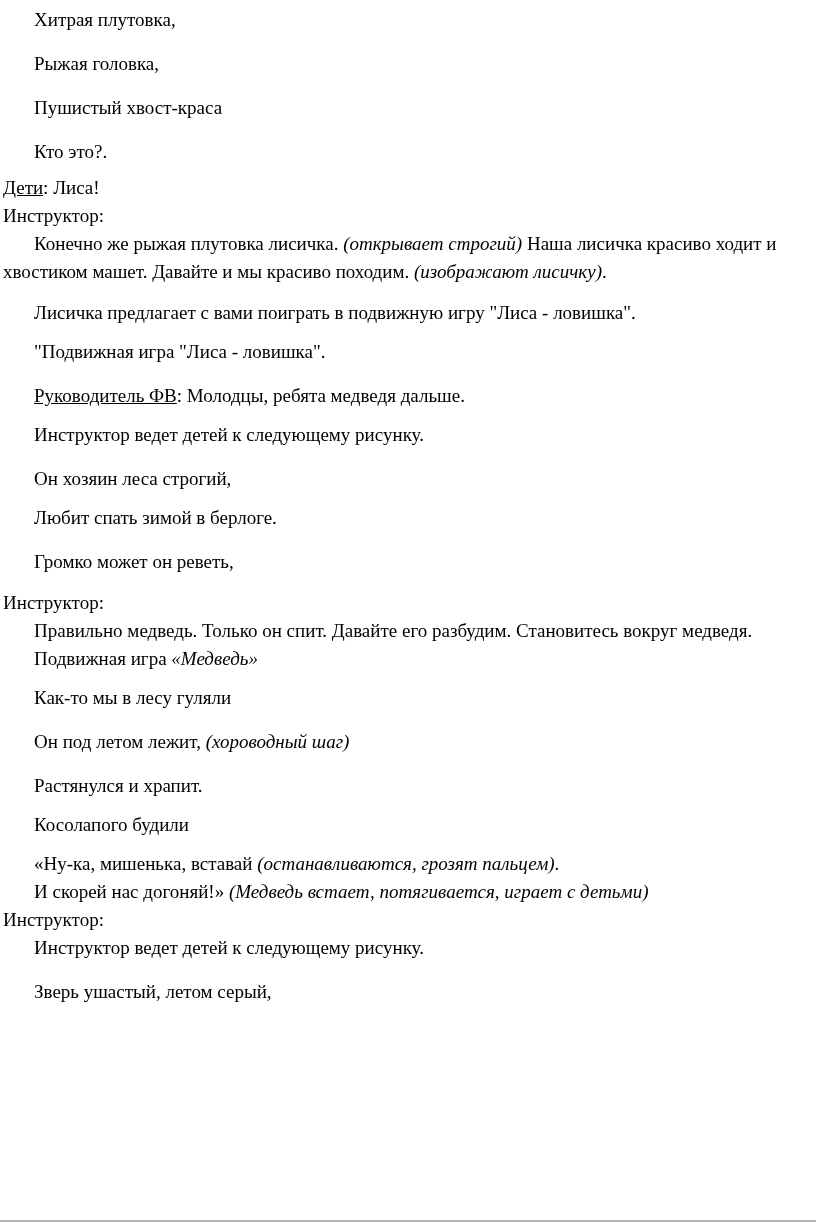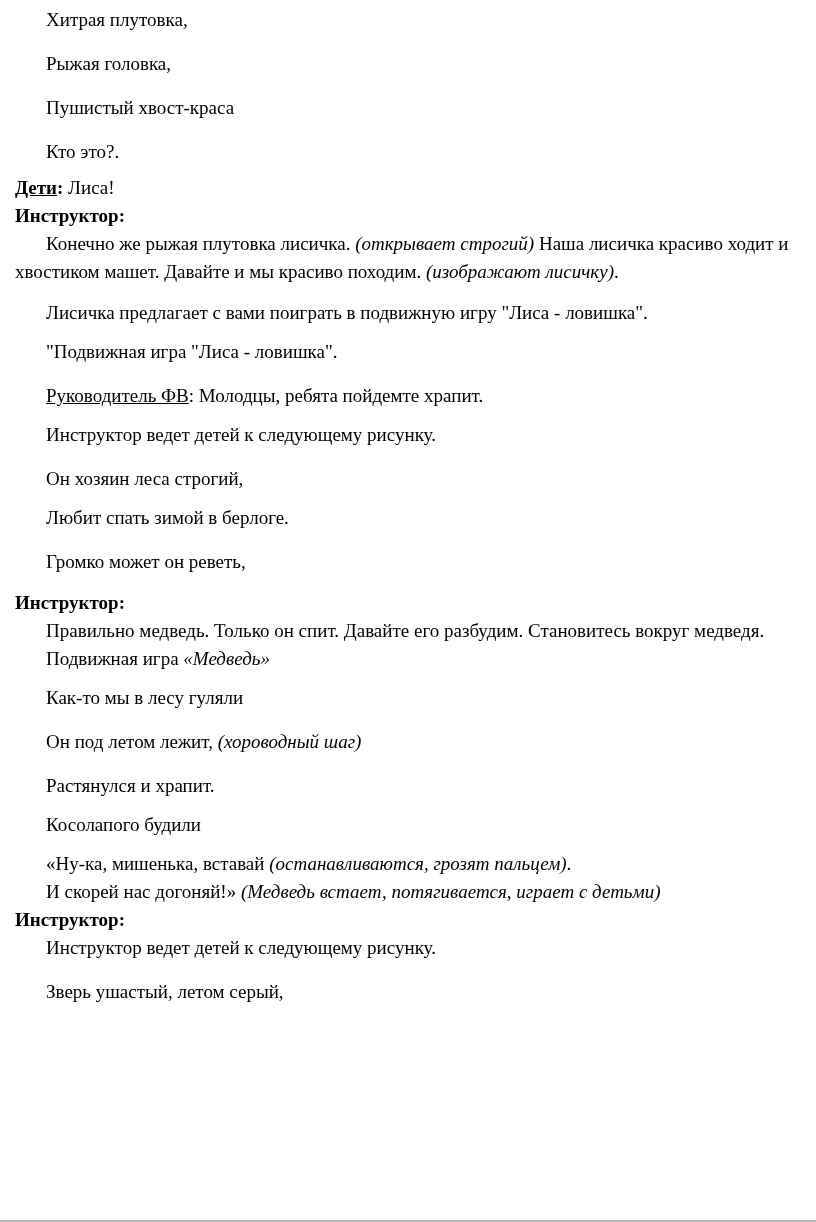--- a/index.html
+++ b/index.html
@@ -6,32 +6,32 @@
   .page {
     position: relative;
     width: 816px;
     height: 1222px;
     box-sizing: border-box;
     background: #ffffff;
     color: #000000;
     font-family: "Liberation Serif", serif;
     font-size: 19px;
     line-height: 28px;
-    padding: 6px 4px 0 15px;
+    padding: 6px 4px 0 3px;
     overflow: hidden;
   }
   .para { margin: 0; text-align: left; }
   .indent { text-indent: 31px; }
   .sp-none { margin-bottom: 0; }
   .sp-xs   { margin-bottom: 8px; }
   .sp-sm   { margin-bottom: 11px; }
   .sp-md   { margin-bottom: 13px; }
   .sp-lg   { margin-bottom: 16px; }
   .run { white-space: pre-wrap; }
-  .b { font-weight: bold; }
+  .b { font-weight: normal; }
   .i { font-style: italic; }
   .u { text-decoration: underline; }
   .bottom-rule {
     position: absolute;
     left: 0; right: 0; bottom: 0;
     height: 2px;
     background: #b3b3b3;
   }
 </style>
 </head>
@@ -40,21 +40,21 @@
 <div class="page">
   <p class="para sp-lg indent"><span class="run">Хитрая плутовка,</span></p>
     <p class="para sp-lg indent"><span class="run">Рыжая головка,</span></p>
     <p class="para sp-lg indent"><span class="run">Пушистый хвост-краса</span></p>
     <p class="para sp-xs indent"><span class="run">Кто это?.</span></p>
     <p class="para sp-none"><span class="run b u">Дети</span><span class="run b">:</span><span class="run"> Лиса!</span></p>
     <p class="para sp-none"><span class="run b">Инструктор:</span></p>
     <p class="para sp-md indent"><span class="run">Конечно же рыжая плутовка лисичка. </span><span class="run i">(открывает строгий)</span><span class="run"> Наша лисичка красиво ходит и хвостиком машет. Давайте и мы красиво походим. </span><span class="run i">(изображают лисичку)</span><span class="run">.</span></p>
     <p class="para sp-sm indent"><span class="run">Лисичка предлагает с вами поиграть в подвижную игру "Лиса - ловишка".</span></p>
     <p class="para sp-lg indent"><span class="run">"Подвижная игра "Лиса - ловишка".</span></p>
-    <p class="para sp-sm indent"><span class="run u">Руководитель ФВ</span><span class="run">: Молодцы, ребята пойдемте храпит.</span></p>
+    <p class="para sp-sm indent"><span class="run u">Руководитель ФВ</span><span class="run">: Молодцы, ребята медведя дальше.</span></p>
     <p class="para sp-lg indent"><span class="run">Инструктор ведет детей к следующему рисунку.</span></p>
     <p class="para sp-sm indent"><span class="run">Он хозяин леса строгий,</span></p>
     <p class="para sp-lg indent"><span class="run">Любит спать зимой в берлоге.</span></p>
     <p class="para sp-md indent"><span class="run">Громко может он реветь,</span></p>
     <p class="para sp-none"><span class="run b">Инструктор:</span></p>
     <p class="para sp-none indent"><span class="run">Правильно медведь. Только он спит. Давайте его разбудим. Становитесь вокруг медведя.</span></p>
     <p class="para sp-sm indent"><span class="run">Подвижная игра </span><span class="run i">«Медведь»</span></p>
     <p class="para sp-lg indent"><span class="run">Как-то мы в лесу гуляли</span></p>
     <p class="para sp-lg indent"><span class="run">Он под летом лежит, </span><span class="run i">(хороводный шаг)</span></p>
     <p class="para sp-sm indent"><span class="run">Растянулся и храпит.</span></p>

